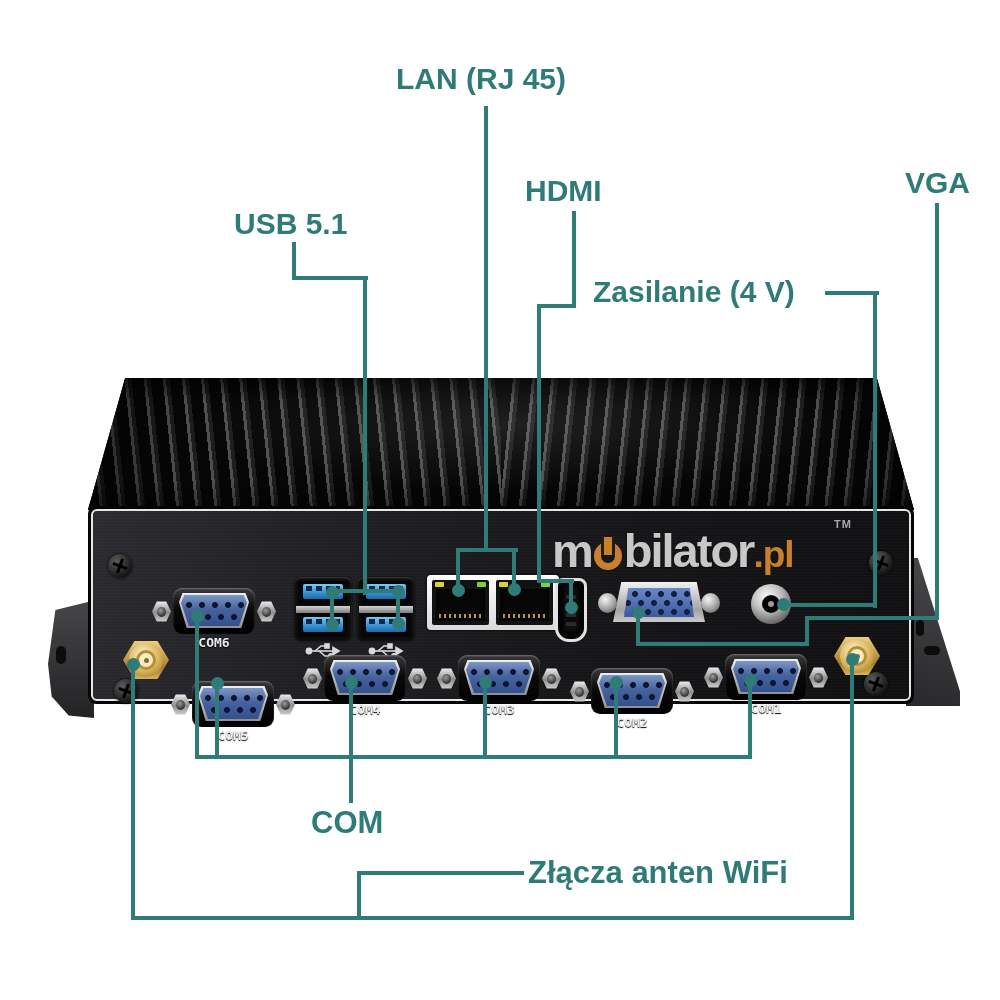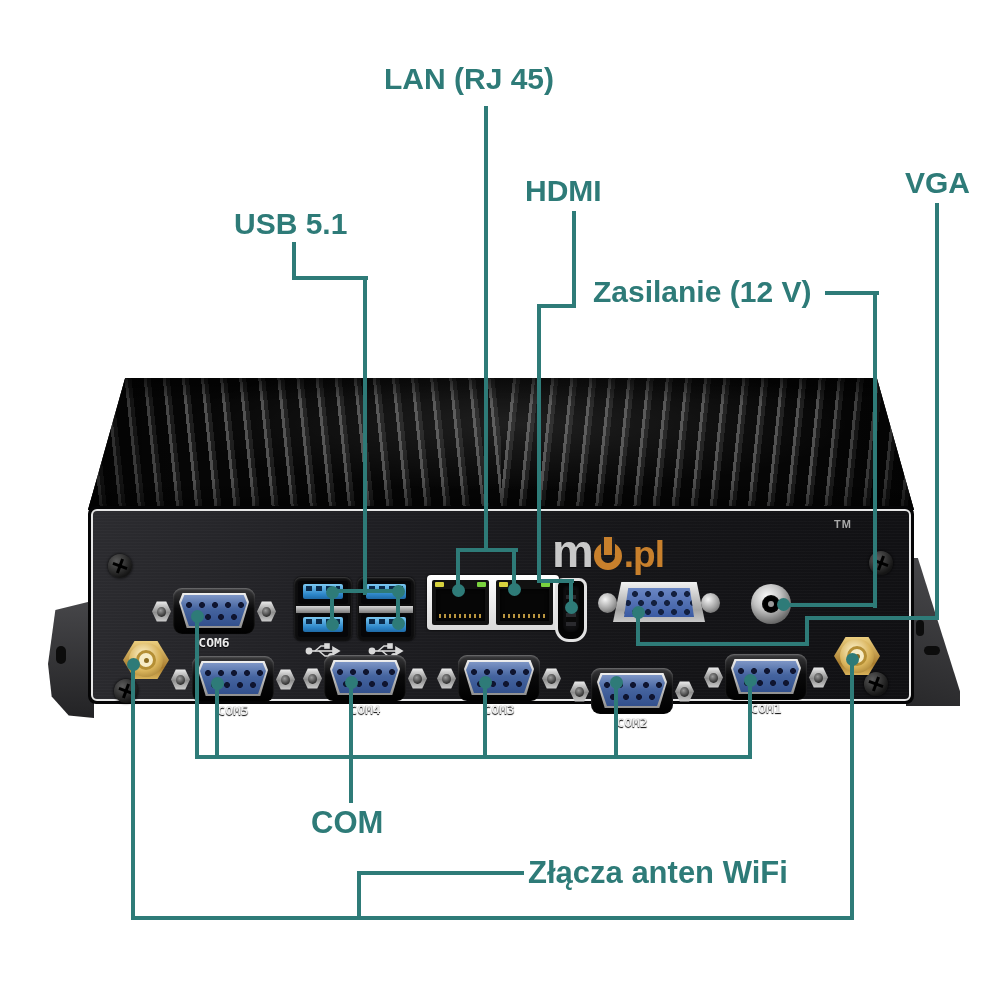--- a/index.html
+++ b/index.html
@@ -169,20 +169,21 @@
 <div class="screw" style="left:869px;top:551px;"></div>
 <div class="screw" style="left:114px;top:679px;"></div>
 <div class="screw" style="left:864px;top:672px;"></div>
 
 <div class="logo">
   <span class="txt">m</span>
   <span class="pwr">
     <span class="ring"></span>
     <span class="stem"></span>
   </span>
+  <span class="txt">bilator</span>
   <span class="pl">.pl</span>
 </div>
 <div class="tm">TM</div>
 
 <div class="db9" style="left:152px;top:588px;">
   <span class="nut nutL"></span>
   <div class="shell">
     <div class="dmetal"></div>
     <div class="dblue"></div>
   </div>
@@ -271,21 +272,21 @@
   <div class="ring"></div>
   <div class="cpin"></div>
 </div>
 <div class="sma" style="left:833px;top:630px;">
   <div class="hex"></div>
   <div class="face"></div>
   <div class="ring"></div>
   <div class="cpin"></div>
 </div>
 
-<div class="db9" style="left:171px;top:656px;">
+<div class="db9" style="left:171px;top:681px;">
   <span class="nut nutL"></span>
   <div class="shell">
       <div class="dmetal"></div>
       <div class="dblue"></div>
     </div>
   <span class="nut nutR"></span>
   <span class="plab">COM5</span>
 </div>
 <div class="db9" style="left:303px;top:655px;">
   <span class="nut nutL"></span>
@@ -317,25 +318,25 @@
 <div class="db9" style="left:704px;top:654px;">
   <span class="nut nutL"></span>
   <div class="shell">
       <div class="dmetal"></div>
       <div class="dblue"></div>
     </div>
   <span class="nut nutR"></span>
   <span class="plab">COM1</span>
 </div>
 
-<div class="lbl" style="left:384px;top:62px;">LAN (RJ 45)</div>
+<div class="lbl" style="left:396px;top:62px;">LAN (RJ 45)</div>
 <div class="lbl" style="left:234px;top:207px;">USB 5.1</div>
 <div class="lbl" style="left:525px;top:174px;">HDMI</div>
 <div class="lbl" style="left:905px;top:166px;">VGA</div>
-<div class="lbl" style="left:593px;top:275px;">Zasilanie (12 V)</div>
+<div class="lbl" style="left:593px;top:275px;">Zasilanie (4 V)</div>
 <div class="lbl" style="left:311px;top:805px;font-size:31px;">COM</div>
 <div class="lbl" style="left:528px;top:855px;font-size:31px;">Złącza anten WiFi</div>
 
 <div class="cl" style="left:484px;top:106px;width:4px;height:446px;"></div>
 <div class="cl" style="left:456px;top:548px;width:62px;height:4px;"></div>
 <div class="cl" style="left:456px;top:548px;width:4px;height:44px;"></div>
 <div class="cl" style="left:512px;top:548px;width:4px;height:43px;"></div>
 <div class="dot" style="left:452px;top:584px;"></div>
 <div class="dot" style="left:508px;top:583px;"></div>
 

